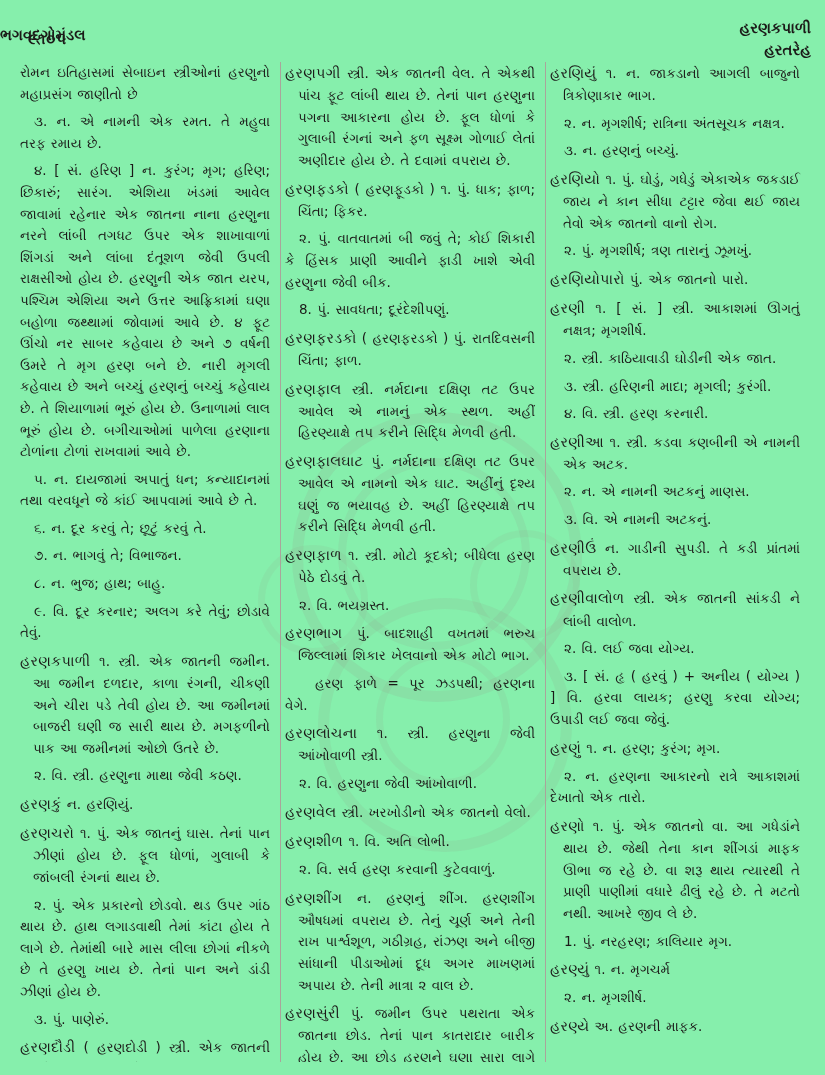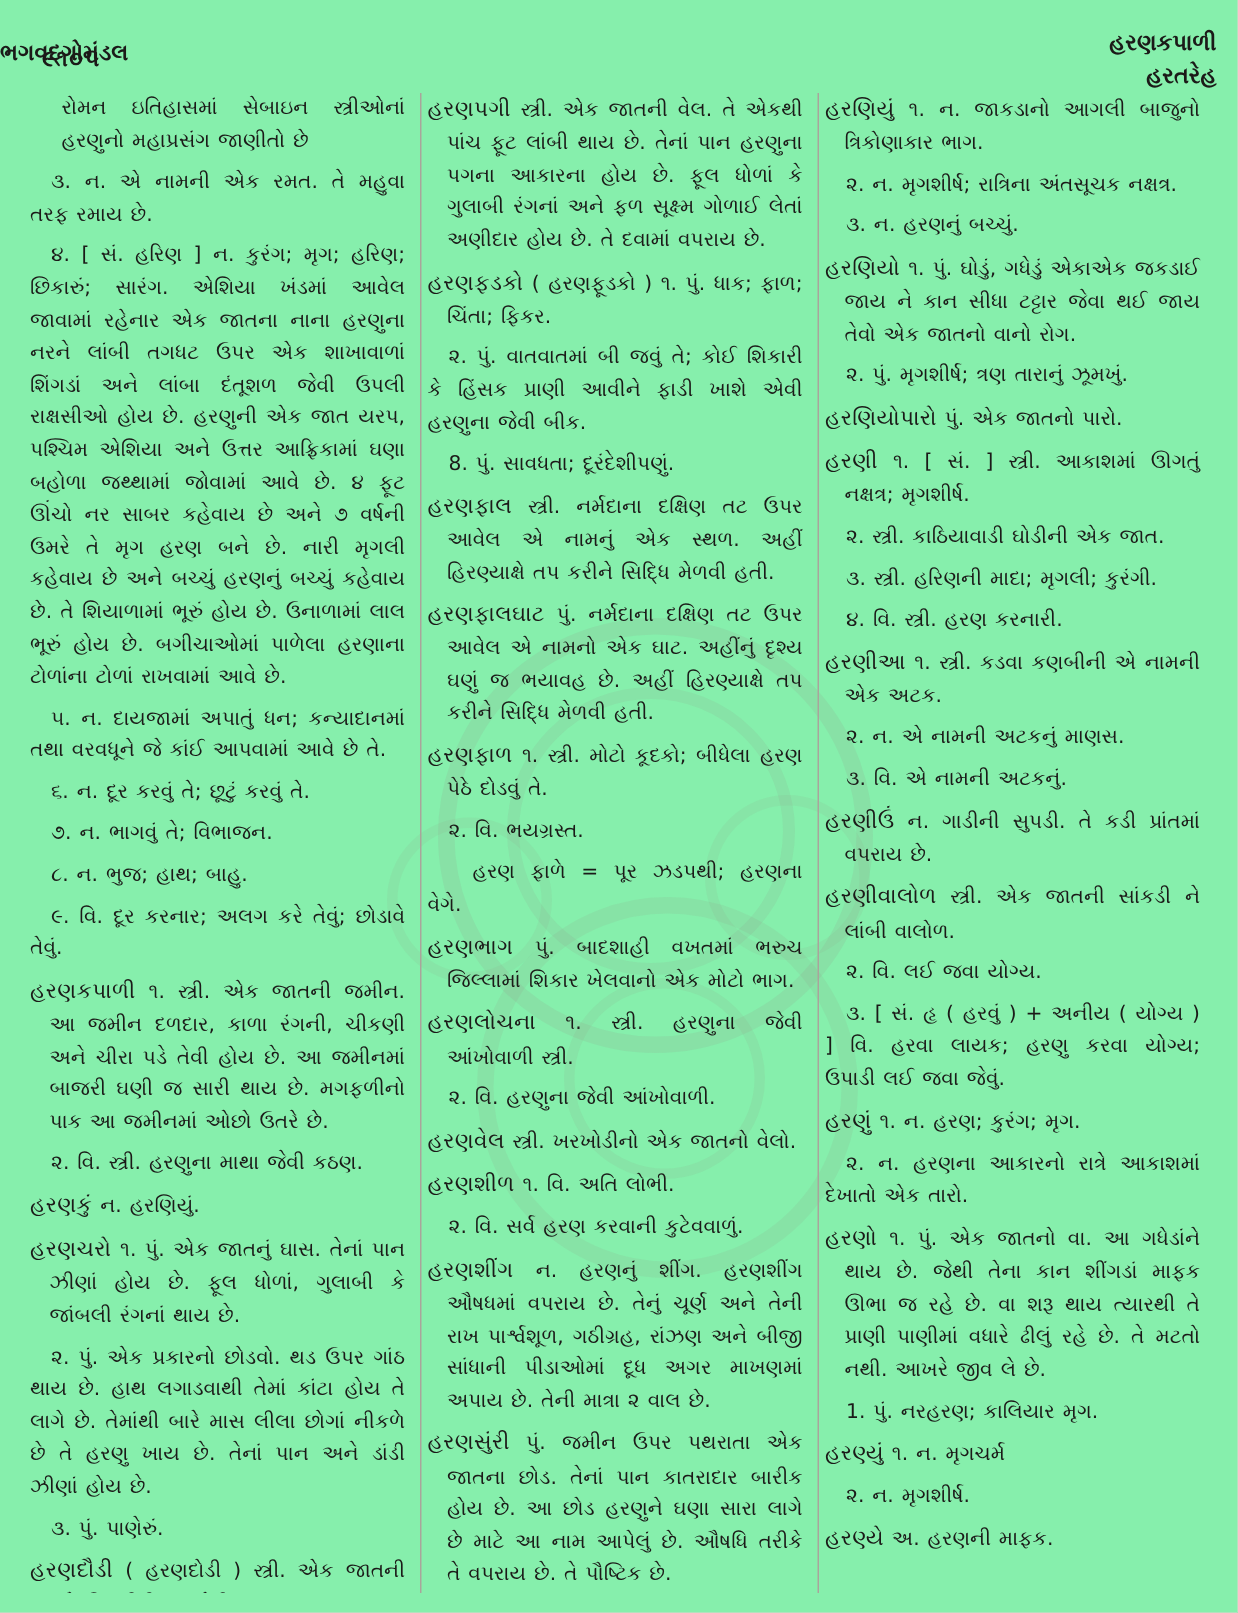--- a/index.html
+++ b/index.html
@@ -48,21 +48,21 @@
   .col + .col{border-left:1px solid #a9a59b;}
   .block{
     margin:0 0 6px 0;
     font-size:13.5px;
     line-height:1.6;
     word-spacing:1px;
   }
   .block.entry{padding-left:13px;text-indent:-13px;}
   .block.sense{text-indent:14px;}
   .block.idiom{text-indent:30px;}
-  .block.cont{text-indent:0;margin-left:21px;}
+  .block.cont{text-indent:0;}
   .headword{font-weight:normal;font-size:14.5px;letter-spacing:.2px;}
   
   .watermark{position:absolute;left:0;top:0;width:100%;height:100%;z-index:0;pointer-events:none;}
   .wm-circle{position:absolute;border-radius:50%;}
   .wm-a{left:292px;top:412px;width:268px;height:268px;border:11px solid rgba(148,143,132,0.14);}
   .wm-b{left:338px;top:458px;width:176px;height:176px;border:8px solid rgba(148,143,132,0.12);}
   .wm-c{left:318px;top:598px;width:232px;height:232px;border:11px solid rgba(148,143,132,0.13);}
   .wm-d{left:376px;top:652px;width:120px;height:120px;border:7px solid rgba(148,143,132,0.11);}
   .wm-e{left:258px;top:545px;width:96px;height:96px;border:7px solid rgba(148,143,132,0.10);}
   .wm-f{left:470px;top:530px;width:96px;height:96px;border:7px solid rgba(148,143,132,0.10);}
@@ -106,26 +106,27 @@
         <p class="block entry"><b class="headword">હરણચરો</b> ૧. પું. એક જાતનું ઘાસ. તેનાં પાન ઝીણાં હોય છે. ફૂલ ધોળાં, ગુલાબી કે જાંબલી રંગનાં થાય છે.</p>
         <p class="block sense">૨. પું. એક પ્રકારનો છોડવો. થડ ઉપર ગાંઠ થાય છે. હાથ લગાડવાથી તેમાં કાંટા હોય તે લાગે છે. તેમાંથી બારે માસ લીલા છોગાં નીકળે છે તે હરણુ ખાય છે. તેનાં પાન અને ડાંડી ઝીણાં હોય છે.</p>
         <p class="block sense">૩. પું. પાણેરું.</p>
         <p class="block entry"><b class="headword">હરણદૌડી</b> ( હરણદોડી ) સ્ત્રી. એક જાતની ઔષધિ; મીઠી ખરખોડી.</p>
       </section>
     <section class="col">
         <p class="block entry"><b class="headword">હરણપગી</b> સ્ત્રી. એક જાતની વેલ. તે એકથી પાંચ ફૂટ લાંબી થાય છે. તેનાં પાન હરણુના પગના આકારના હોય છે. ફૂલ ધોળાં કે ગુલાબી રંગનાં અને ફળ સૂક્ષ્મ ગોળાઈ લેતાં અણીદાર હોય છે. તે દવામાં વપરાય છે.</p>
         <p class="block entry"><b class="headword">હરણફડકો</b> ( હરણફૂડકો ) ૧. પું. ધાક; ફાળ; ચિંતા; ફિકર.</p>
         <p class="block sense">૨. પું. વાતવાતમાં બી જવું તે; કોઈ શિકારી કે હિંસક પ્રાણી આવીને ફાડી ખાશે એવી હરણુના જેવી બીક.</p>
         <p class="block sense">8. પું. સાવધતા; દૂરંદેશીપણું.</p>
+        <p class="block entry"><b class="headword">હરણફરડકો</b> ( હરણફરડકો ) પું. રાતદિવસની ચિંતા; ફાળ.</p>
         <p class="block entry"><b class="headword">હરણફાલ</b> સ્ત્રી. નર્મદાના દક્ષિણ તટ ઉપર આવેલ એ નામનું એક સ્થળ. અહીં હિરણ્યાક્ષે તપ કરીને સિદ્ધિ મેળવી હતી.</p>
         <p class="block entry"><b class="headword">હરણફાલઘાટ</b> પું. નર્મદાના દક્ષિણ તટ ઉપર આવેલ એ નામનો એક ઘાટ. અહીંનું દૃશ્ય ઘણું જ ભયાવહ છે. અહીં હિરણ્યાક્ષે તપ કરીને સિદ્ધિ મેળવી હતી.</p>
         <p class="block entry"><b class="headword">હરણફાળ</b> ૧. સ્ત્રી. મોટો કૂદકો; બીધેલા હરણ પેઠે દોડવું તે.</p>
         <p class="block sense">૨. વિ. ભયગ્રસ્ત.</p>
+        <p class="block entry"><b class="headword">હરણભાગ</b> પું. બાદશાહી વખતમાં ભરુચ જિલ્લામાં શિકાર ખેલવાનો એક મોટો ભાગ.</p>
         <p class="block idiom">હરણ ફાળે = પૂર ઝડપથી; હરણના વેગે.</p>
-        <p class="block entry"><b class="headword">હરણભાગ</b> પું. બાદશાહી વખતમાં ભરુચ જિલ્લામાં શિકાર ખેલવાનો એક મોટો ભાગ.</p>
         <p class="block entry"><b class="headword">હરણલોચના</b> ૧. સ્ત્રી. હરણુના જેવી આંખોવાળી સ્ત્રી.</p>
         <p class="block sense">૨. વિ. હરણુના જેવી આંખોવાળી.</p>
         <p class="block entry"><b class="headword">હરણવેલ</b> સ્ત્રી. ખરખોડીનો એક જાતનો વેલો.</p>
         <p class="block entry"><b class="headword">હરણશીળ</b> ૧. વિ. અતિ લોભી.</p>
         <p class="block sense">૨. વિ. સર્વ હરણ કરવાની કુટેવવાળું.</p>
         <p class="block entry"><b class="headword">હરણશીંગ</b> ન. હરણનું શીંગ. હરણશીંગ ઔષધમાં વપરાય છે. તેનું ચૂર્ણ અને તેની રાખ પાર્શ્વશૂળ, ગઠીગ્રહ, રાંઝણ અને બીજી સાંધાની પીડાઓમાં દૂધ અગર માખણમાં અપાય છે. તેની માત્રા ૨ વાલ છે.</p>
         <p class="block entry"><b class="headword">હરણસુંરી</b> પું. જમીન ઉપર પથરાતા એક જાતના છોડ. તેનાં પાન કાતરાદાર બારીક હોય છે. આ છોડ હરણુને ઘણા સારા લાગે છે માટે આ નામ આપેલું છે. ઔષધિ તરીકે તે વપરાય છે. તે પૌષ્ટિક છે.</p>
       </section>
     <section class="col">
         <p class="block entry"><b class="headword">હરણિયું</b> ૧. ન. જાકડાનો આગલી બાજુનો ત્રિકોણાકાર ભાગ.</p>

